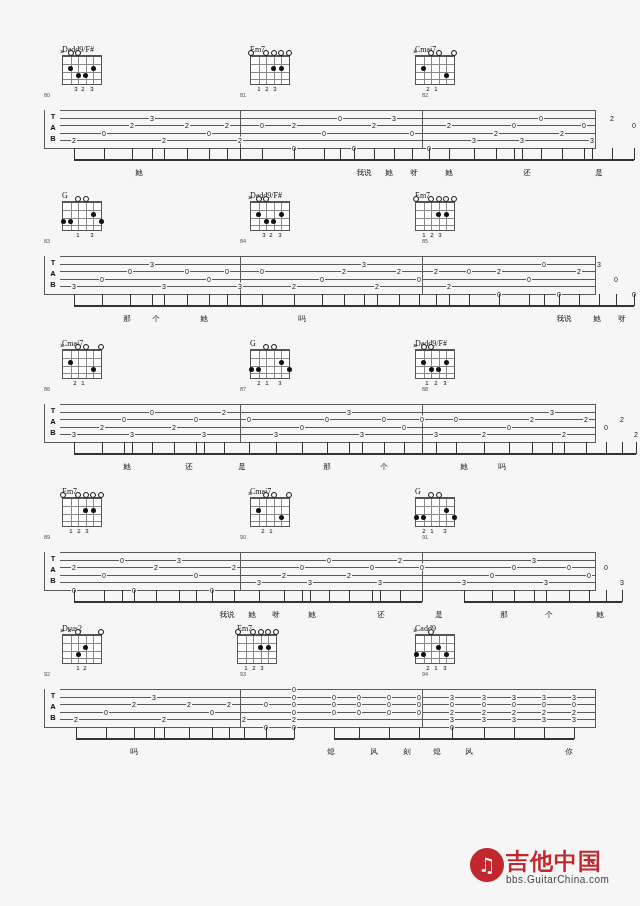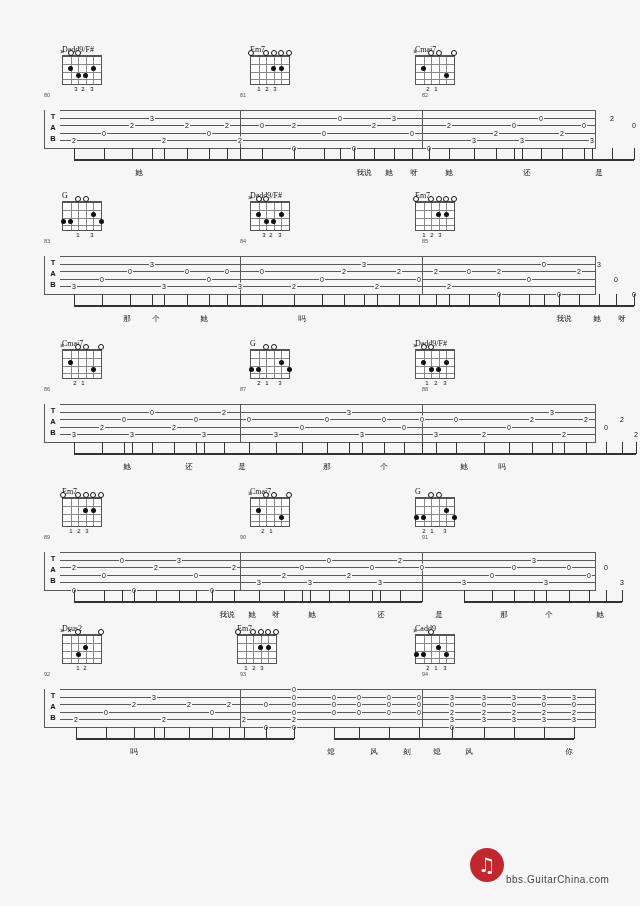--- a/index.html
+++ b/index.html
@@ -1129,15 +1129,16 @@
       <div class="lyric" style="left: 331px; top: 747px;">熄</div>
       <div class="lyric" style="left: 374px; top: 747px;">风</div>
       <div class="lyric" style="left: 407px; top: 747px;">刻</div>
       <div class="lyric" style="left: 437px; top: 747px;">熄</div>
       <div class="lyric" style="left: 469px; top: 747px;">风</div>
       <div class="lyric" style="left: 569px; top: 747px;">你</div>
     </div>
 
   <div class="watermark">
     <div class="wm-circle">♫</div>
+    <div class="wm-title">吉他中国</div>
     <div class="wm-sub">bbs.GuitarChina.com</div>
   </div>
 </div>
 
 </body></html>

